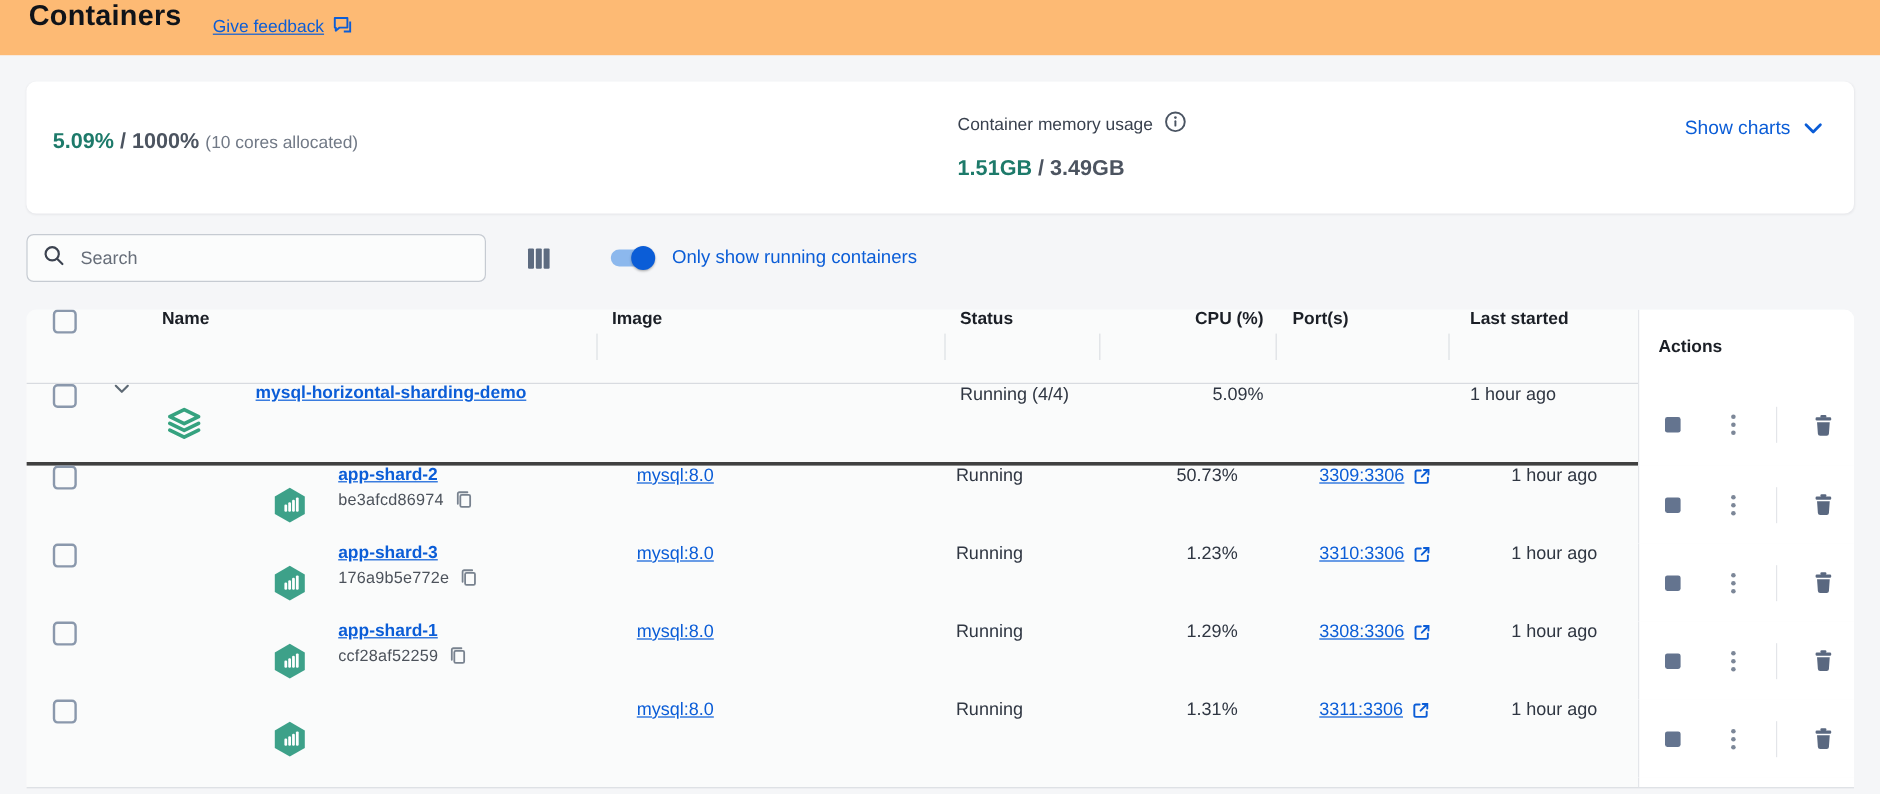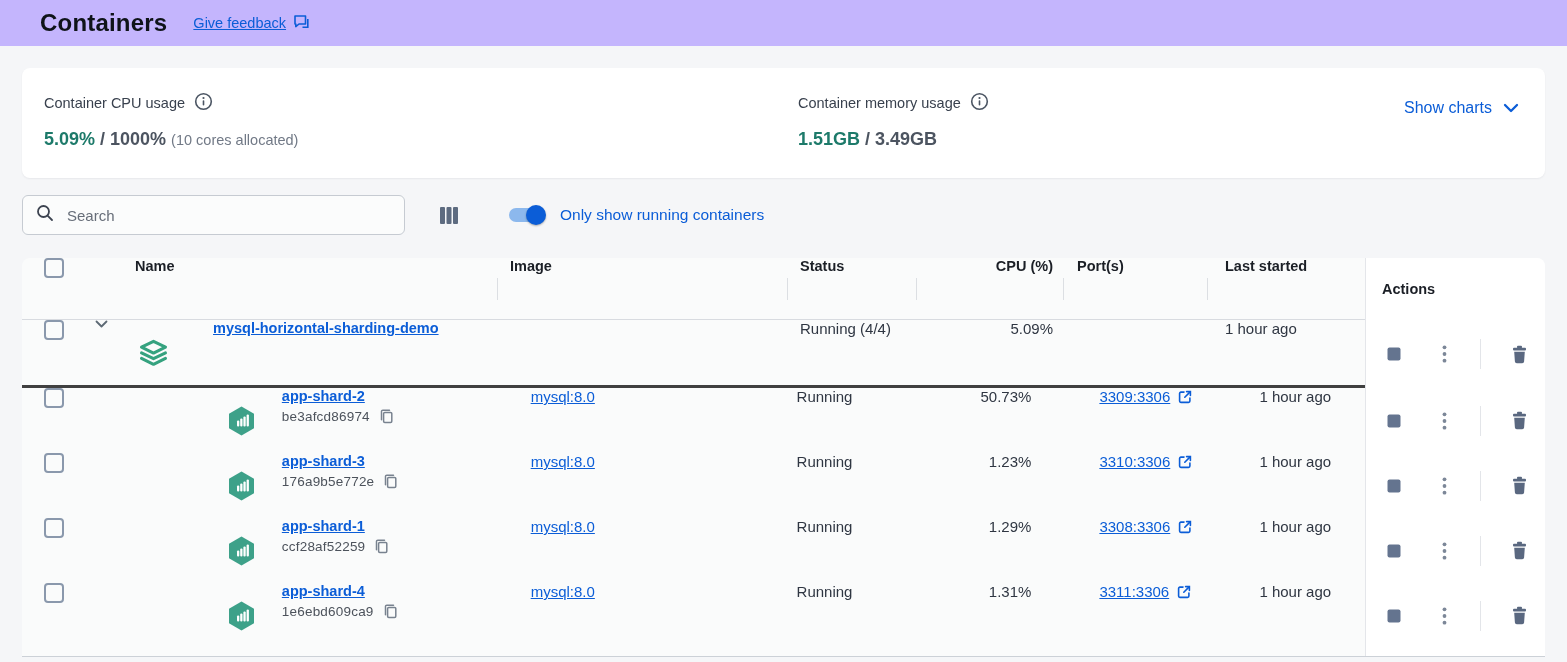--- a/index.html
+++ b/index.html
@@ -4,21 +4,21 @@
 <style>
   * { box-sizing: border-box; }
   html,body { margin:0; padding:0; }
   body {
     width:1567px; height:662px; overflow:hidden;
     background:#f5f6f8;
     font-family:"Liberation Sans", sans-serif;
     color:#2f3642;
   }
   
-  .titlebar { height:46px; background:#c4b5fd; display:flex; align-items:center; padding:0 40px; }
+  .titlebar { height:46px; background:#fdba74; display:flex; padding:0 24px; }
   .page-title { font-size:24px; font-weight:700; color:#0f1319; margin:0; letter-spacing:.2px; }
   .feedback-link { margin-left:26px; display:flex; align-items:center; gap:7px;
     color:#0b5dd7; font-size:14.5px; text-decoration:underline; cursor:pointer; }
   
   .stats-card { position:relative; margin:22px 22px 0; height:110px; background:#fff;
     border-radius:8px; box-shadow:0 1px 2px rgba(16,24,40,.06); }
   .stat-block { position:absolute; top:24px; }
   .stat-cpu { left:22px; }
   .stat-mem { left:776px; }
   .stat-label-row { display:flex; align-items:center; gap:9px; font-size:14.5px; color:#39414e; }
@@ -100,30 +100,20 @@
       <svg width="17" height="16" viewBox="0 0 17 16">
           <path d="M2 2h10.5v8H6l-3.2 2.6V10H2z" fill="none" stroke="#0b5dd7" stroke-width="1.6" stroke-linejoin="round"></path>
           <path d="M14.8 5v8.2H9.5" fill="none" stroke="#0b5dd7" stroke-width="1.6"></path>
         </svg>
     </span>
   </span>
 </div>
 
 <div class="stats-card">
   <div class="stat-block stat-cpu">
-    <div class="stat-label-row">
-      <span>Container CPU usage</span>
-      <span>
-        <svg width="19" height="19" viewBox="0 0 19 19">
-            <circle cx="9.5" cy="9.5" r="7.8" fill="none" stroke="#4b5563" stroke-width="1.6"></circle>
-            <circle cx="9.5" cy="6" r="1.1" fill="#4b5563"></circle>
-            <rect x="8.7" y="8.3" width="1.6" height="5.2" rx=".8" fill="#4b5563"></rect>
-          </svg>
-      </span>
-    </div>
     <div class="stat-value-row">
       <span class="stat-used">5.09%</span><span> / 1000% </span><span class="stat-note">(10 cores allocated)</span>
     </div>
   </div>
   <div class="stat-block stat-mem">
     <div class="stat-label-row">
       <span>Container memory usage</span>
       <span>
         <svg width="19" height="19" viewBox="0 0 19 19">
             <circle cx="9.5" cy="9.5" r="7.8" fill="none" stroke="#4b5563" stroke-width="1.6"></circle>
@@ -522,32 +512,20 @@
 
         <span class="icon-box pos-hex tpl-hex">
           <svg width="29" height="31" viewBox="0 0 29 31">
             <path d="M14.5 1L27 8.2v14.6L14.5 30 2 22.8V8.2z" fill="#3da189"></path>
             <rect x="10" y="15" width="2.3" height="6" rx="1" fill="#fff"></rect>
             <rect x="13.2" y="13" width="2.3" height="8" rx="1" fill="#fff"></rect>
             <rect x="16.4" y="11" width="2.3" height="10" rx="1" fill="#fff"></rect>
             <rect x="19.6" y="9" width="2.3" height="12" rx="1" fill="#fff"></rect>
           </svg>
         </span>
-        <span class="name-wrap">
-          <a class="link name-link tpl-name">app-shard-4</a>
-          <span class="id-row tpl-idrow">
-            <span class="cid tpl-id">1e6ebd609ca9</span>
-            <span class="copy-btn">
-              <svg width="15" height="16" viewBox="0 0 15 16">
-                    <rect x="4.6" y="4.4" width="8.2" height="10" rx="1.2" fill="none" stroke="#78828f" stroke-width="1.5"></rect>
-                    <path d="M10.5 2.2H3.8a1.3 1.3 0 00-1.3 1.3v8.3" fill="none" stroke="#78828f" stroke-width="1.5" stroke-linecap="round"></path>
-                  </svg>
-            </span>
-          </span>
-        </span>
       </div>
       <div class="c c-image">
             <a class="link image-link tpl-image">mysql:8.0</a>
           </div>
       <div class="c c-status">
             <span class="cell-text tpl-status">Running</span>
           </div>
       <div class="c c-cpu">
             <span class="cell-text tpl-cpu">1.31%</span>
           </div>

